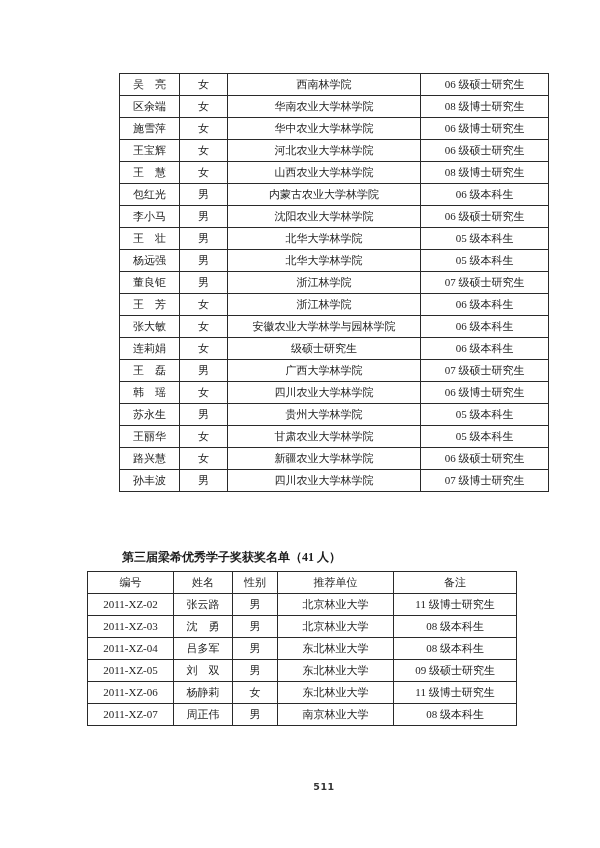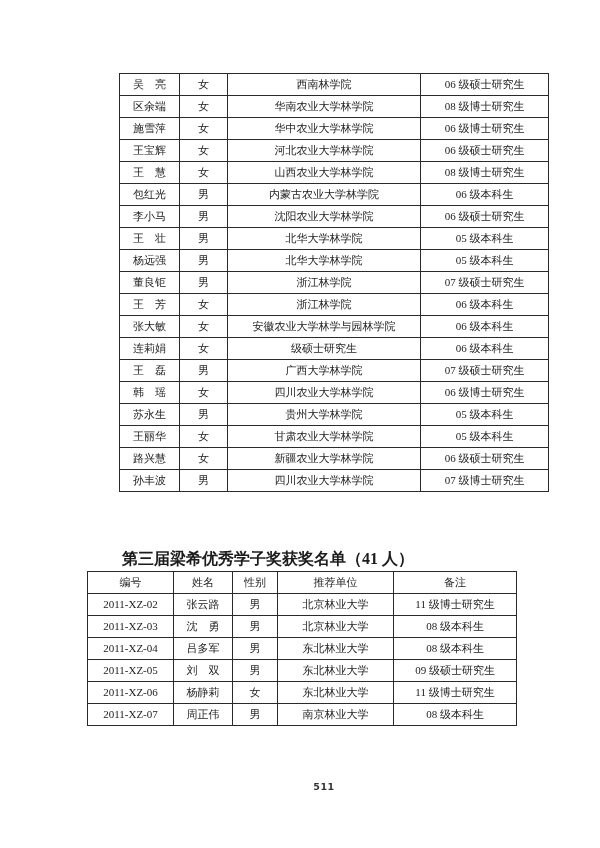--- a/index.html
+++ b/index.html
@@ -34,21 +34,21 @@
   }
   th { font-weight: normal; }
   .t1 { position: absolute; left: 87px; top: 73px; width: 429px; margin-left: 32px; }
   .t1 col.c-name   { width: 60px; }
   .t1 col.c-gender { width: 48px; }
   .t1 col.c-unit   { width: 193px; }
   .t1 col.c-note   { width: 128px; }
   .section-title {
     position: absolute;
     left: 122px; top: 549px;
-    font-size: 16px;
+    font-size: 12px;
     font-weight: bold;
     white-space: nowrap;
   }
   .t2 { position: absolute; left: 87px; top: 571px; width: 429px; }
   .t2 col.c-id     { width: 86px; }
   .t2 col.c-name   { width: 59px; }
   .t2 col.c-gender { width: 45px; }
   .t2 col.c-unit   { width: 116px; }
   .t2 col.c-note   { width: 123px; }
   .page-number {

